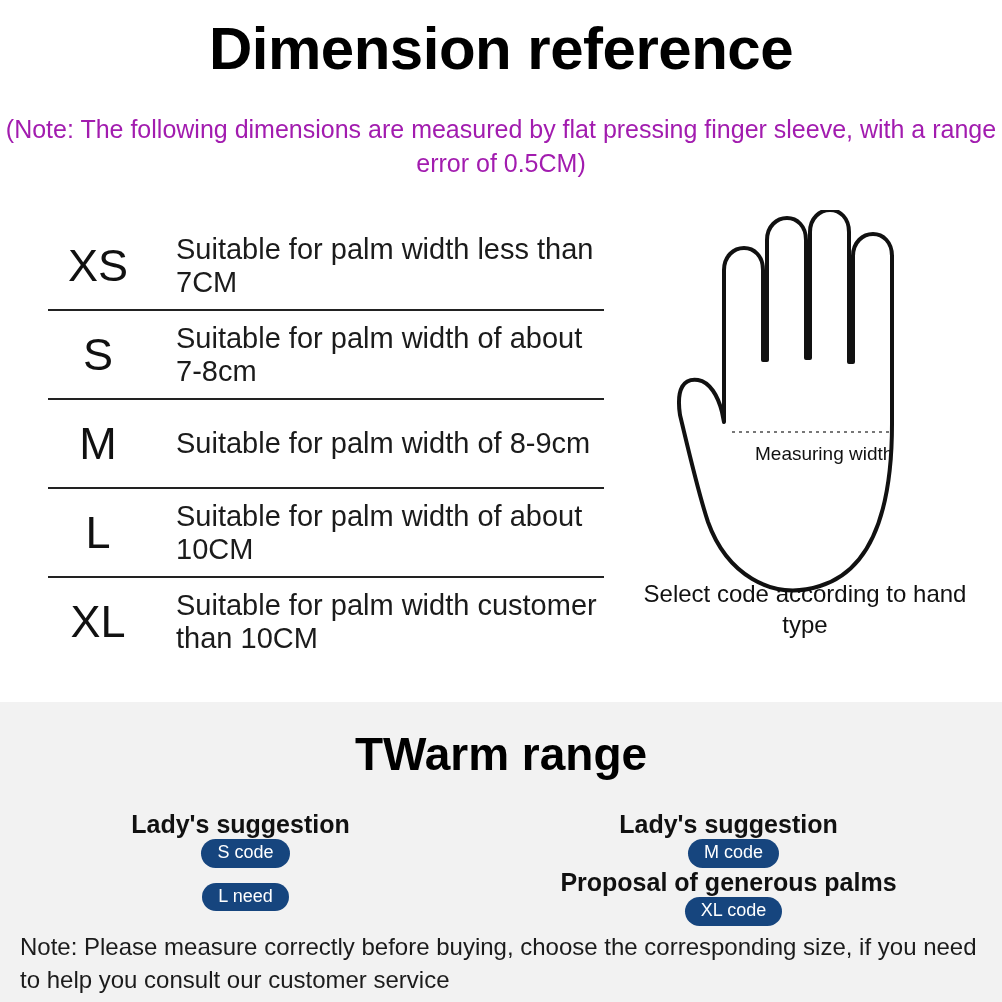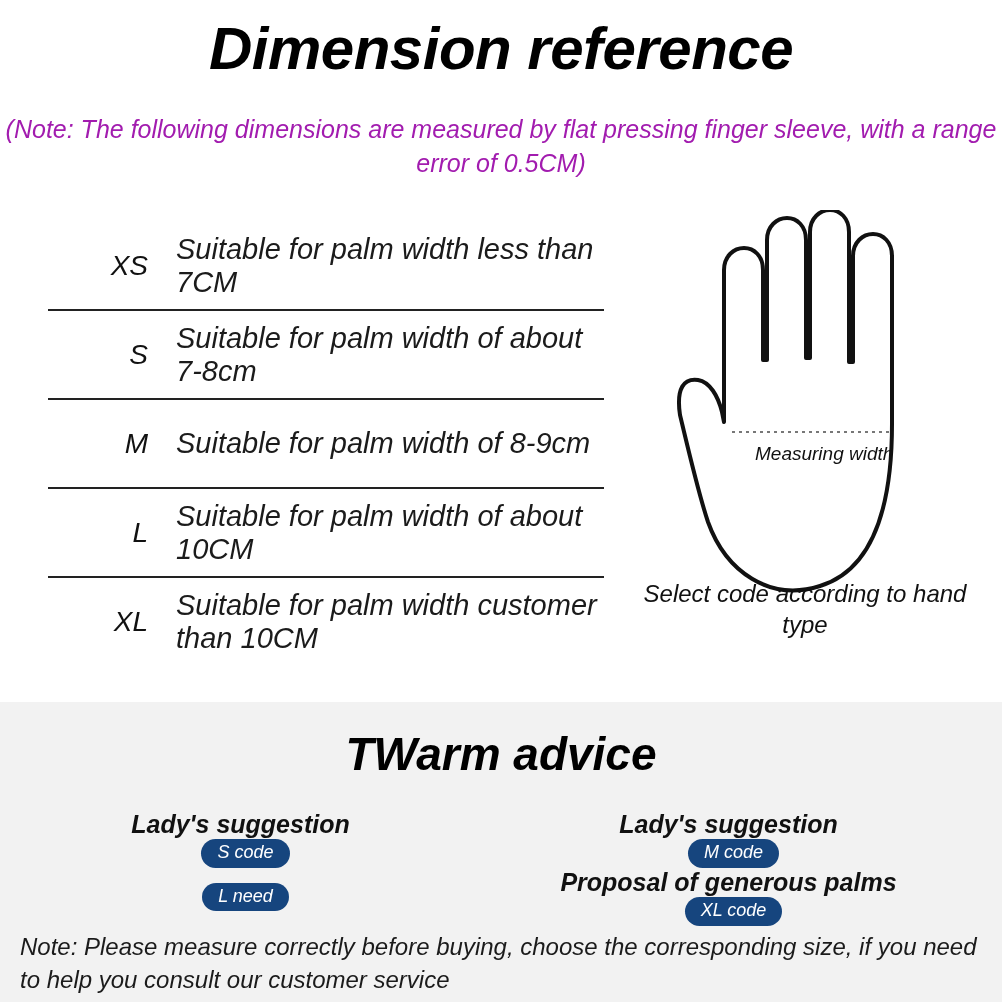--- a/index.html
+++ b/index.html
@@ -11,21 +11,20 @@
     height: 1002px;
     background: #ffffff;
     font-family: "Liberation Sans", sans-serif;
     color: #1b1b1b;
     overflow: hidden;
   }
   .page {
     position: relative;
     width: 896px;
     height: 1002px;
-    font-style: italic;
   }
 
   
   .top-section {
     position: absolute;
     left: 0;
     top: 0;
     width: 1002px;
     height: 702px;
     background: #ffffff;
@@ -64,22 +63,22 @@
     height: 87px;
     border-bottom: 2px solid #222;
     display: flex;
     align-items: center;
   }
   .size-row:last-child {
     border-bottom: none;
   }
   .size-code {
     width: 100px;
-    text-align: right;
-    font-size: 28px;
+    text-align: center;
+    font-size: 45px;
     color: #111;
     flex: 0 0 100px;
   }
   .size-desc {
     font-size: 29px;
     color: #1b1b1b;
     padding-left: 6px;
     margin-left: 22px;
   }
 
@@ -247,21 +246,21 @@
                  C 58 282, 48 238, 40 205 Z" fill="#ffffff" stroke="#111111" stroke-width="4" stroke-linejoin="round"></path>
         <line x1="92" y1="222" x2="250" y2="222" stroke="#777777" stroke-width="2" stroke-dasharray="3,4"></line>
       </svg>
       <div class="measure-label">Measuring width</div>
     </div>
 
     <div class="hand-caption">Select code according to hand type</div>
   </div>
 
   <div class="bottom-section">
-    <div class="sub-title">TWarm advice</div>
+    <div class="sub-title">TWarm range</div>
 
     <div class="advice-grid">
       <div class="advice-row">
         <div class="advice-cell left">
           <span class="advice-text">Lady's suggestion</span>
           <span class="code-pill">S code</span>
         </div>
         <div class="advice-cell right">
           <span class="advice-text">Lady's suggestion</span>
           <span class="code-pill">M code</span>

